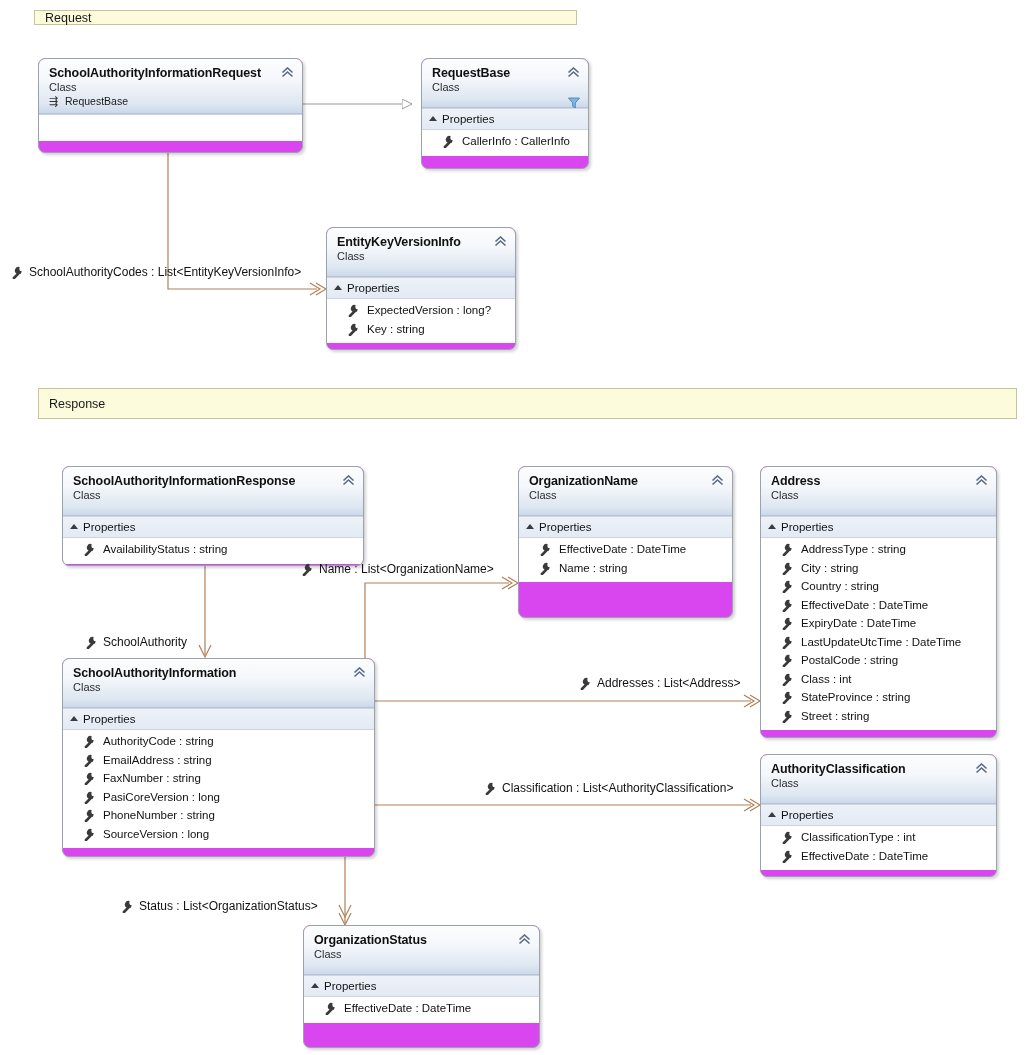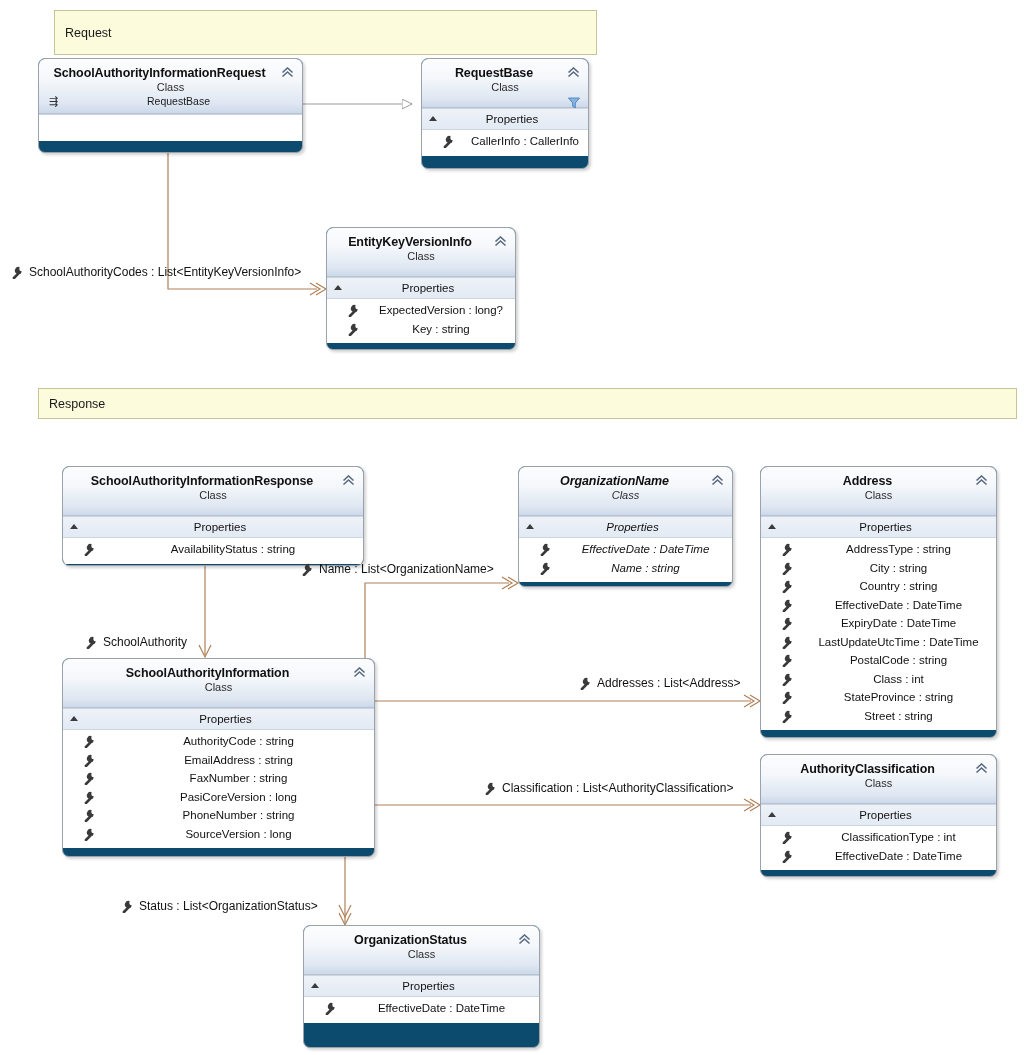--- a/index.html
+++ b/index.html
@@ -27,24 +27,23 @@
     font-size: 12.5px;
     color: #1a1a1a;
   }
 
   
   .cls {
     position: absolute;
     box-sizing: border-box;
     border: 1px solid #9aa3ad;
     border-radius: 7px;
-    background: #0c4a6e;
+    background: #d946ef;
     box-shadow: 2px 2px 3px rgba(0,0,0,0.18);
     overflow: hidden;
-    text-align: center;
   }
   .cls-header {
     position: relative;
     background: linear-gradient(to bottom, #fdfdfe 0%, #f4f7fb 40%, #dfe7f2 82%, #ccd9ea 100%);
     border-bottom: 1px solid #b8c3d2;
     padding: 7px 10px 5px 10px;
   }
   .cls-title {
     font-size: 12.5px;
     font-weight: bold;
@@ -195,21 +194,21 @@
     <path d="M750,799 L760,805 L750,811" stroke="#b08058" stroke-width="1.2" fill="none"></path>
   </g>
 
   <g>
     <path d="M345,857 L345,923" stroke="#b08058" stroke-width="1.2" fill="none"></path>
     <path d="M339,905 L345,917 L351,905" stroke="#b08058" stroke-width="1.2" fill="none"></path>
     <path d="M339,913 L345,925 L351,913" stroke="#b08058" stroke-width="1.2" fill="none"></path>
   </g>
 </svg>
 
-<div class="banner" style="left:54px; top:10px; width:543px; height:45px;">
+<div class="banner" style="left:34px; top:10px; width:543px; height:15px;">
   <span>Request</span>
 </div>
 
 <div class="banner" style="left:38px; top:388px; width:979px; height:31px;">
   <span>Response</span>
 </div>
 
 <div class="cls" style="left:38px; top:58px; width:265px; height:95px;">
   <div class="cls-header">
     <div class="cls-title">SchoolAuthorityInformationRequest</div>
@@ -297,21 +296,21 @@
   <div class="members">
     <div class="member">
       <svg class="wrench" viewBox="0 0 13 13" xmlns="http://www.w3.org/2000/svg">
         <path d="M9.6,1.1 a3.6,3.6 0 1 0 2.3,4.4 l-2.0,-0.8 -0.6,-1.6 z M8.3,5.8 L3.0,11.1 a1.3,1.3 0 0 0 1.9,1.8 L10.2,7.6 z" fill="#3a3a3a"></path>
       </svg>
       <span>AvailabilityStatus : string</span>
     </div>
   </div>
 </div>
 
-<div class="cls" style="left:518px; top:466px; width:215px; height:121px;font-style:italic;">
+<div class="cls" style="left:518px; top:466px; width:215px; height:152px;">
   <div class="cls-header" style="padding-bottom:14px;">
     <div class="cls-title">OrganizationName</div>
     <div class="cls-stereo">Class</div>
     <svg class="chevron" viewBox="0 0 13 11" xmlns="http://www.w3.org/2000/svg">
       <path d="M1.5,5.5 L6.5,1 L11.5,5.5" stroke="#5a6a80" stroke-width="1.6" fill="none"></path>
       <path d="M1.5,9.5 L6.5,5 L11.5,9.5" stroke="#5a6a80" stroke-width="1.6" fill="none"></path>
     </svg>
   </div>
   <div class="compartment-title">
     <span class="tri"></span>

